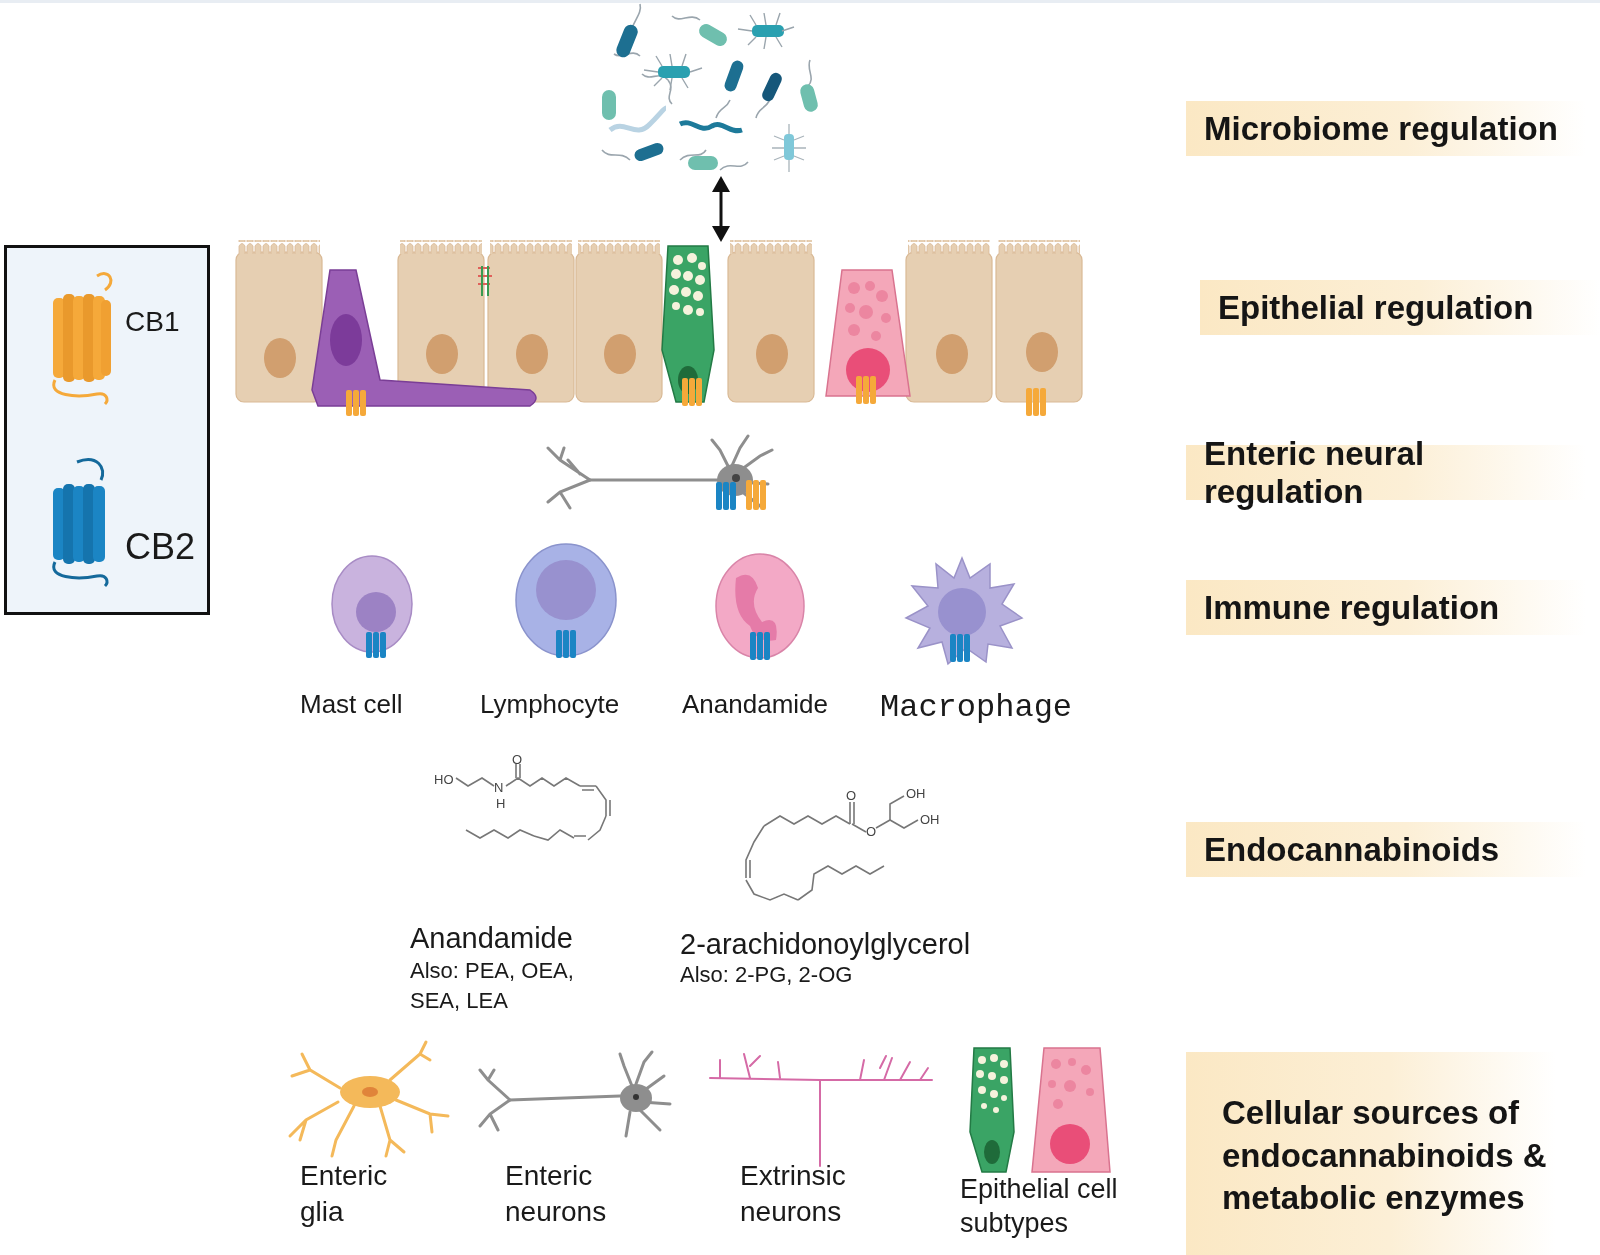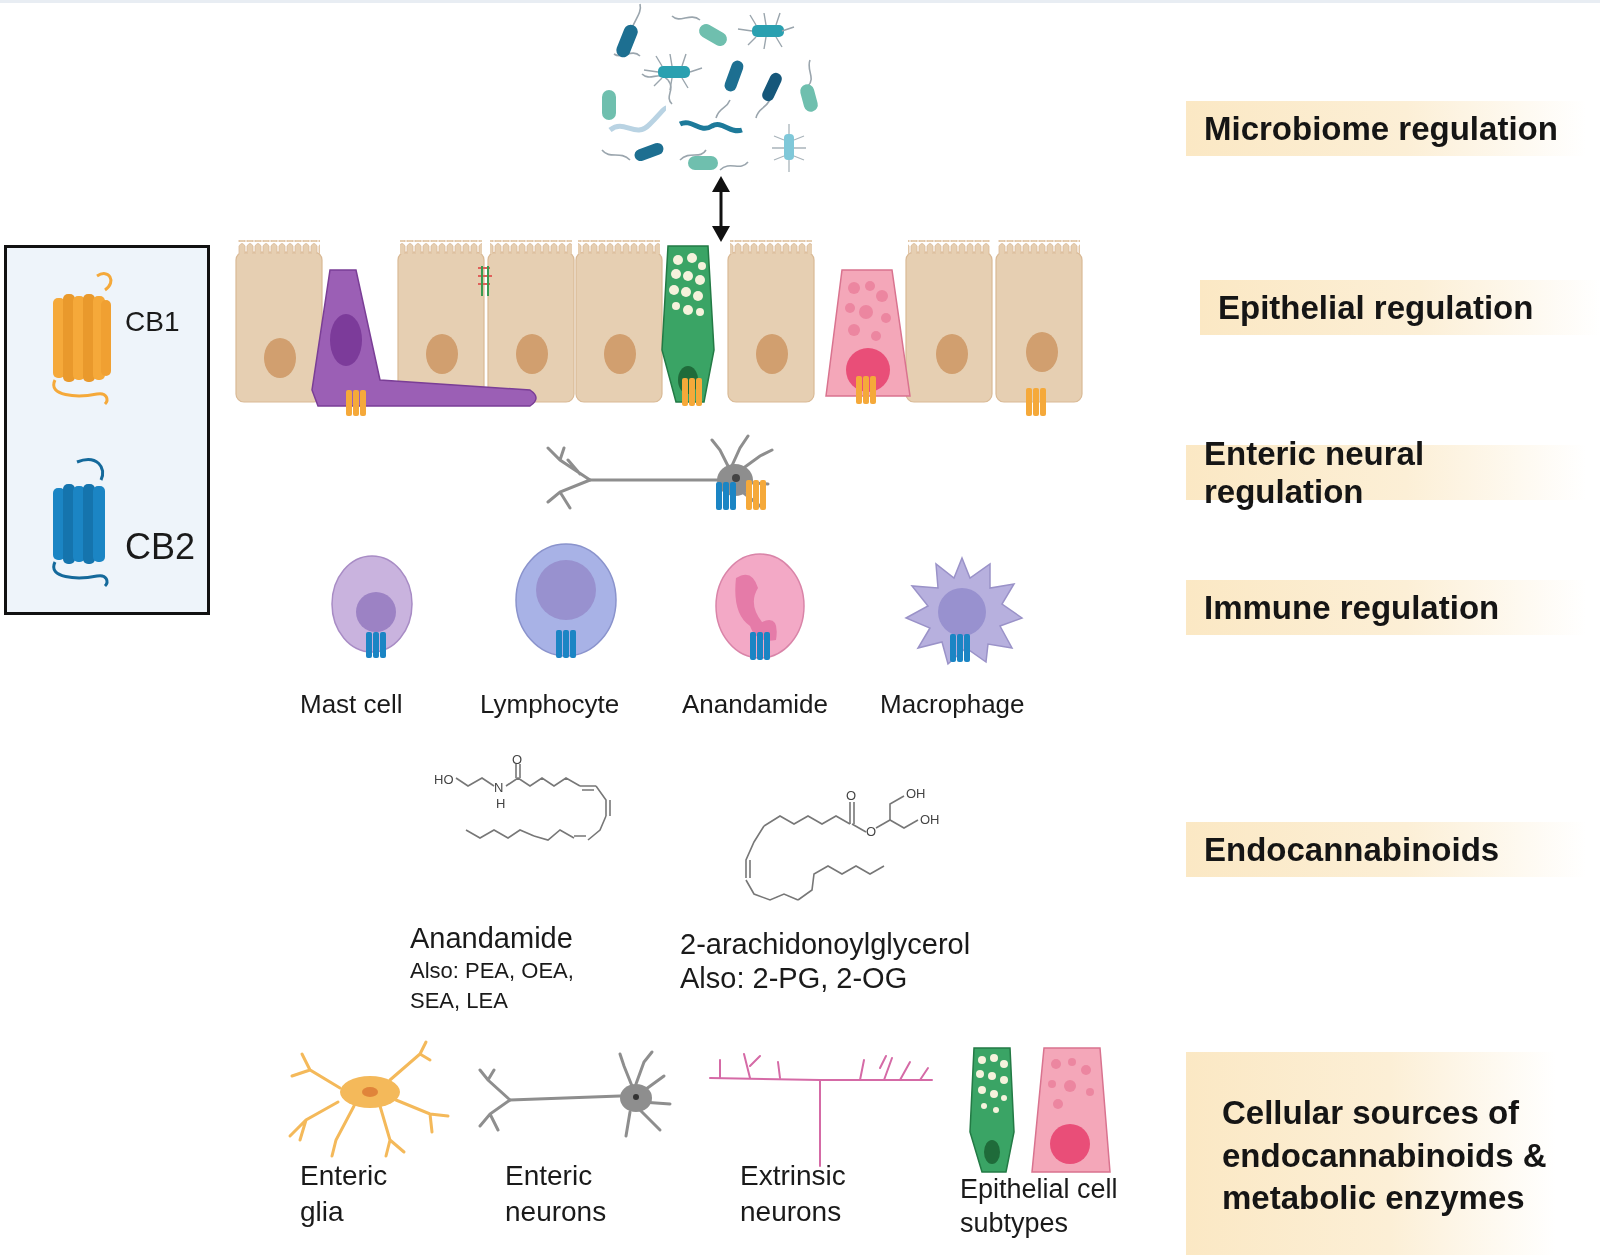--- a/index.html
+++ b/index.html
@@ -234,21 +234,21 @@
         <rect x="650" y="86" width="6" height="28" rx="2"></rect>
         <rect x="657" y="86" width="6" height="28" rx="2"></rect>
         <rect x="664" y="86" width="6" height="28" rx="2"></rect>
       </g>
   </g>
 </svg>
 
 <div class="label" style="left:300px;top:690px;width:150px;font-size:26px;">Mast cell</div>
 <div class="label" style="left:480px;top:690px;width:170px;font-size:26px;">Lymphocyte</div>
 <div class="label" style="left:682px;top:690px;width:150px;font-size:26px;">Anandamide</div>
-<div class="label" style="left:880px;top:690px;width:180px;font-size:26px;">Macrophage</div>
+<div class="label" style="left:880px;top:690px;width:180px;font-size:32px;font-family:Liberation Mono, monospace;">Macrophage</div>
 
 <svg width="220" height="140" style="left:420px;top:750px">
   <g stroke="#777" stroke-width="1.6" fill="none">
     <path d="M36 28 L48 36 L62 28 L74 36"></path>
     <path d="M86 36 L98 28 L110 36 L122 28 L134 36 L146 28 L160 36"></path>
     <path d="M96 28 L96 14 M100 28 L100 14"></path>
     <path d="M160 36 L176 36 M162 40 L174 40"></path>
     <path d="M176 36 L186 50 L186 66 M190 50 L190 66"></path>
     <path d="M186 66 L180 80 L168 90 M166 86 L154 86"></path>
     <path d="M154 88 L140 80 L128 90 L114 86"></path>
@@ -273,21 +273,21 @@
   <text x="136" y="50" font-size="13" fill="#444" font-family="Liberation Sans, sans-serif">O</text>
   <text x="156" y="86" font-size="13" fill="#444" font-family="Liberation Sans, sans-serif">O</text>
   <text x="196" y="48" font-size="13" fill="#444" font-family="Liberation Sans, sans-serif">OH</text>
   <text x="210" y="74" font-size="13" fill="#444" font-family="Liberation Sans, sans-serif">OH</text>
 </svg>
 
 <div class="label" style="left:410px;top:922px;width:230px;font-size:29px;">Anandamide</div>
 <div class="label" style="left:410px;top:958px;width:230px;font-size:22px;">Also: PEA, OEA,</div>
 <div class="label" style="left:410px;top:988px;width:230px;font-size:22px;">SEA, LEA</div>
 <div class="label" style="left:680px;top:928px;width:340px;font-size:29px;">2-arachidonoylglycerol</div>
-<div class="label" style="left:680px;top:962px;width:340px;font-size:29px;">Also: 2-PG, 2-OG</div>
+<div class="label" style="left:680px;top:962px;width:340px;font-size:22px;">Also: 2-PG, 2-OG</div>
 
 <svg width="880" height="140" style="left:280px;top:1040px">
   <g stroke="#f4b95a" stroke-width="3" fill="none" stroke-linecap="round">
     <path d="M60 48 L30 30 L12 36 M30 30 L22 14"></path>
     <path d="M110 40 L140 14 L146 2 M140 14 L150 20"></path>
     <path d="M58 62 L26 80 L10 96 M26 80 L20 100"></path>
     <path d="M116 60 L150 74 L168 76 M150 74 L152 92"></path>
     <path d="M100 66 L110 100 L106 116 M110 100 L124 112"></path>
     <path d="M74 66 L56 100 L52 116"></path>
   </g>

